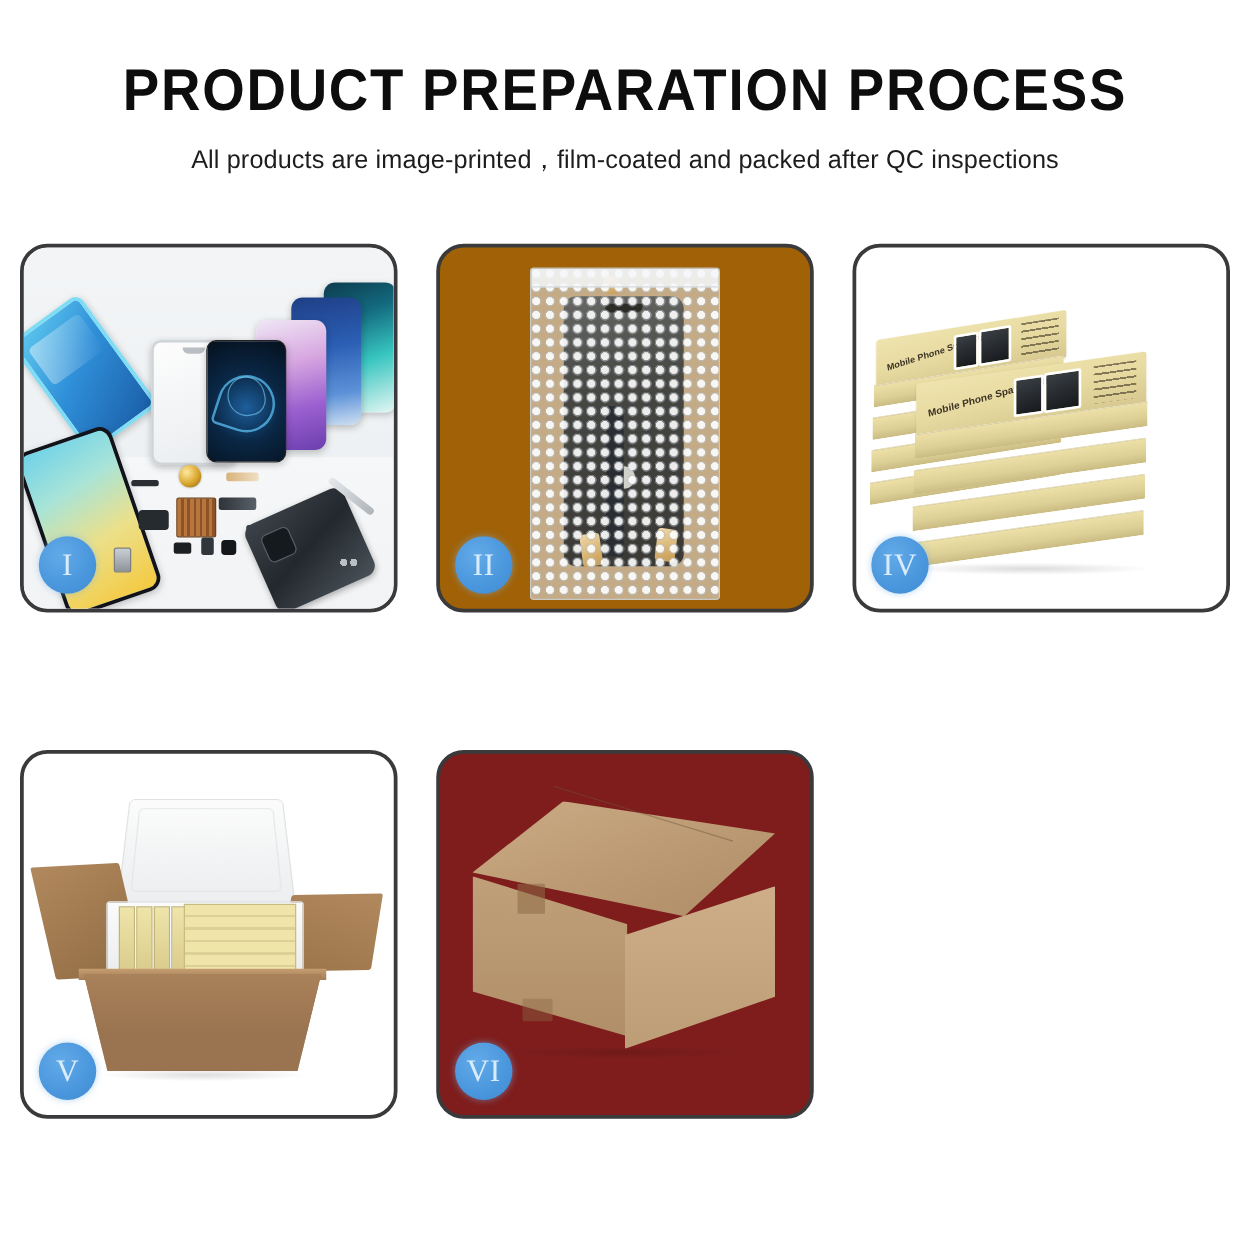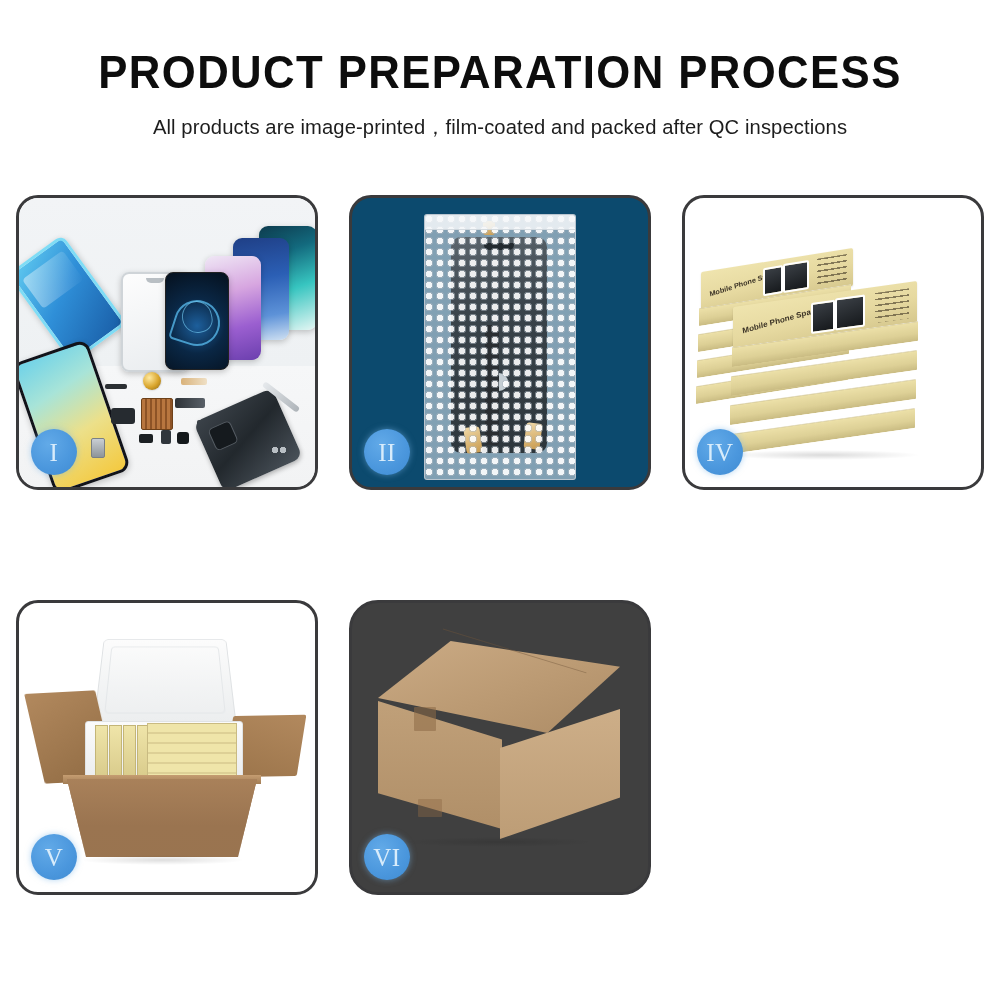--- a/index.html
+++ b/index.html
@@ -224,21 +224,21 @@
     width: 44px; height: 6px; left: 240px; top: 196px;
     transform: rotate(38deg);
     background: linear-gradient(90deg,#e6e9ec,#aeb4b9);
     border-radius: 3px;
   }
   .pt-screws { width: 16px; height: 8px; left: 252px; top: 248px;
     background: radial-gradient(circle at 25% 50%, #b9bfc4 0 3px, transparent 3px),
                 radial-gradient(circle at 75% 50%, #b9bfc4 0 3px, transparent 3px);}
 
   
-  .c2 { background:#0c4a6e; }
+  .c2 { background:#a16207; }
   .bubblepack {
     position: absolute;
     left: 72px; top: 16px; width: 150px; height: 264px;
     background: rgba(226,231,236,0.55);
     border: 1px solid rgba(200,208,214,0.8);
     border-radius: 3px;
     overflow: hidden;
   }
   .bubbles {
     position:absolute; inset:0;
@@ -403,21 +403,21 @@
   .v-rim {
     position:absolute; left:44px; top:172px; width:198px; height:9px;
     background: linear-gradient(180deg,#c59d71,#a37e56);
   }
   .v-shadow{
     position:absolute; left:60px; top:252px; width:166px; height:10px;
     background: radial-gradient(ellipse at center, rgba(0,0,0,.13), rgba(0,0,0,0) 70%);
   }
 
   
-  .c6 { background:#404040;border-radius:29px; }
+  .c6 { background:#7f1d1d; }
   .vi-top {
     position:absolute; left:26px; top:38px; width:242px; height:92px;
     background: linear-gradient(160deg,#cbab85 0%, #bb9a73 55%, #ad8c66 100%);
     clip-path: polygon(30% 0, 100% 28%, 70% 100%, 0 62%);
   }
   .vi-seam {
     position:absolute; left:78px; top:46px; width:150px; height:66px;
     border-top: 1.5px solid rgba(110,85,58,.45);
     transform: rotate(17deg);
   }

